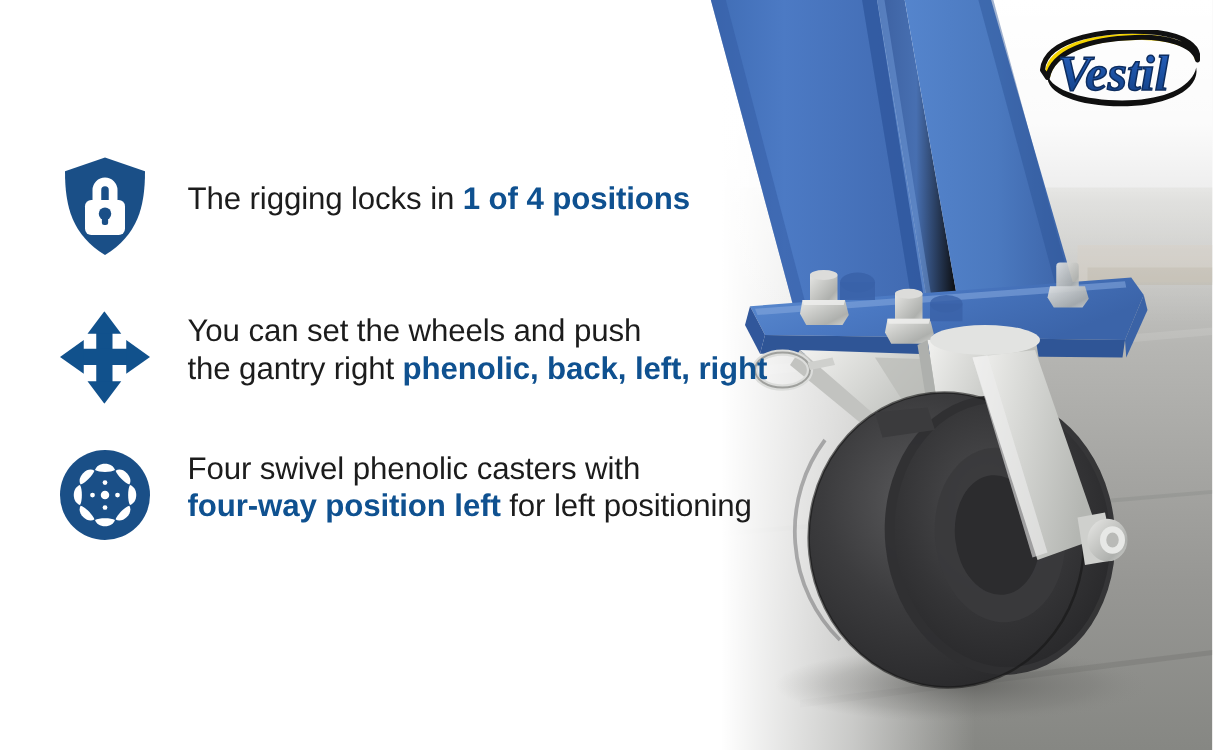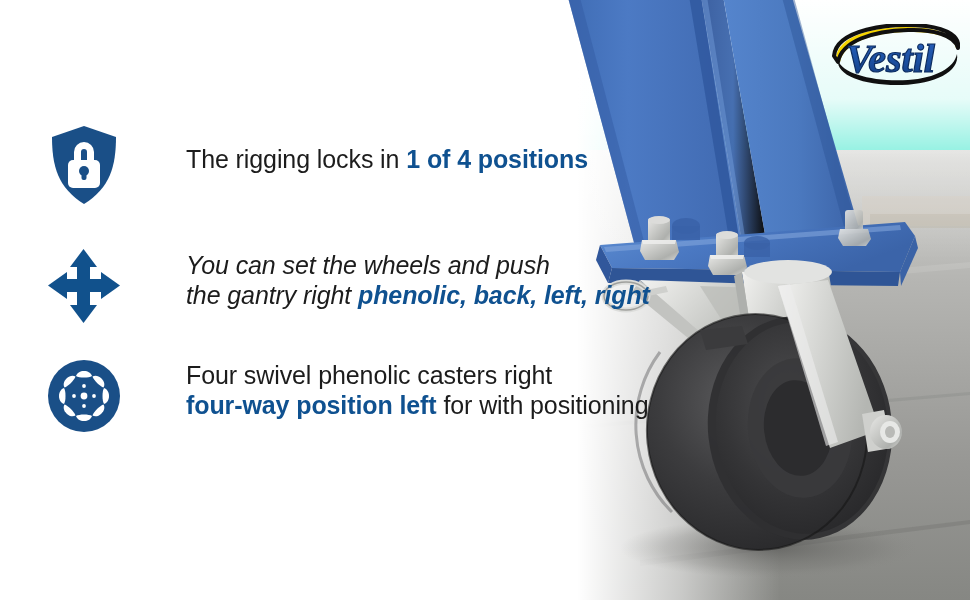--- a/index.html
+++ b/index.html
@@ -5,21 +5,21 @@
   * { margin:0; padding:0; box-sizing:border-box; }
   html, body {
     width:970px; height:600px;
     font-family:"Liberation Sans", sans-serif;
     background:#ffffff;
     overflow:hidden;
   }
   #stage {
     position:relative;
     width:970px; height:600px;
-    background:#5eead4;
+    background:#e5e5e5;
     overflow:hidden;
   }
 
   
   #photo {
     position:absolute; inset:0;
     z-index:0;
   }
   #photo svg { display:block; width:970px; height:600px; }
 
@@ -57,24 +57,24 @@
 
   .feature-text {
     padding-left:26px;
     color:#1c1c1c;
     font-size:25px;
     line-height:30px;
     letter-spacing:-0.1px;
     white-space:nowrap;
   }
   #feature-0 .feature-text { padding-top:22px; }
-  #feature-1 .feature-text { padding-top:6px;font-style:italic; }
+  #feature-1 .feature-text { padding-top:6px; }
   #feature-2 .feature-text { padding-top:8px; }
 
-  .line { display:block;margin-left:36px; }
+  .line { display:block; }
   .hl { color:#0f5190; font-weight:bold; }
 </style>
 </head>
 <body>
 
 <div id="stage">
 
   <div id="photo">
     <svg viewBox="0 0 970 600" xmlns="http://www.w3.org/2000/svg">
       <defs>
@@ -314,21 +314,21 @@
           <circle cx="37" cy="37" r="3.4"></circle>
           <circle cx="37" cy="27" r="1.9"></circle>
           <circle cx="37" cy="47" r="1.9"></circle>
           <circle cx="27" cy="37" r="1.9"></circle>
           <circle cx="47" cy="37" r="1.9"></circle>
         </g>
       </svg>
     </div>
     <div class="feature-text">
       <span class="line">
-        <span>Four swivel phenolic casters right</span>
-      </span>
-      <span class="line">
-        <span class="hl">four-way position left</span><span> for with positioning</span>
+        <span>Four swivel phenolic casters with</span>
+      </span>
+      <span class="line">
+        <span class="hl">four-way position left</span><span> for left positioning</span>
       </span>
     </div>
   </div>
 
 </div>
 
 </body></html>

